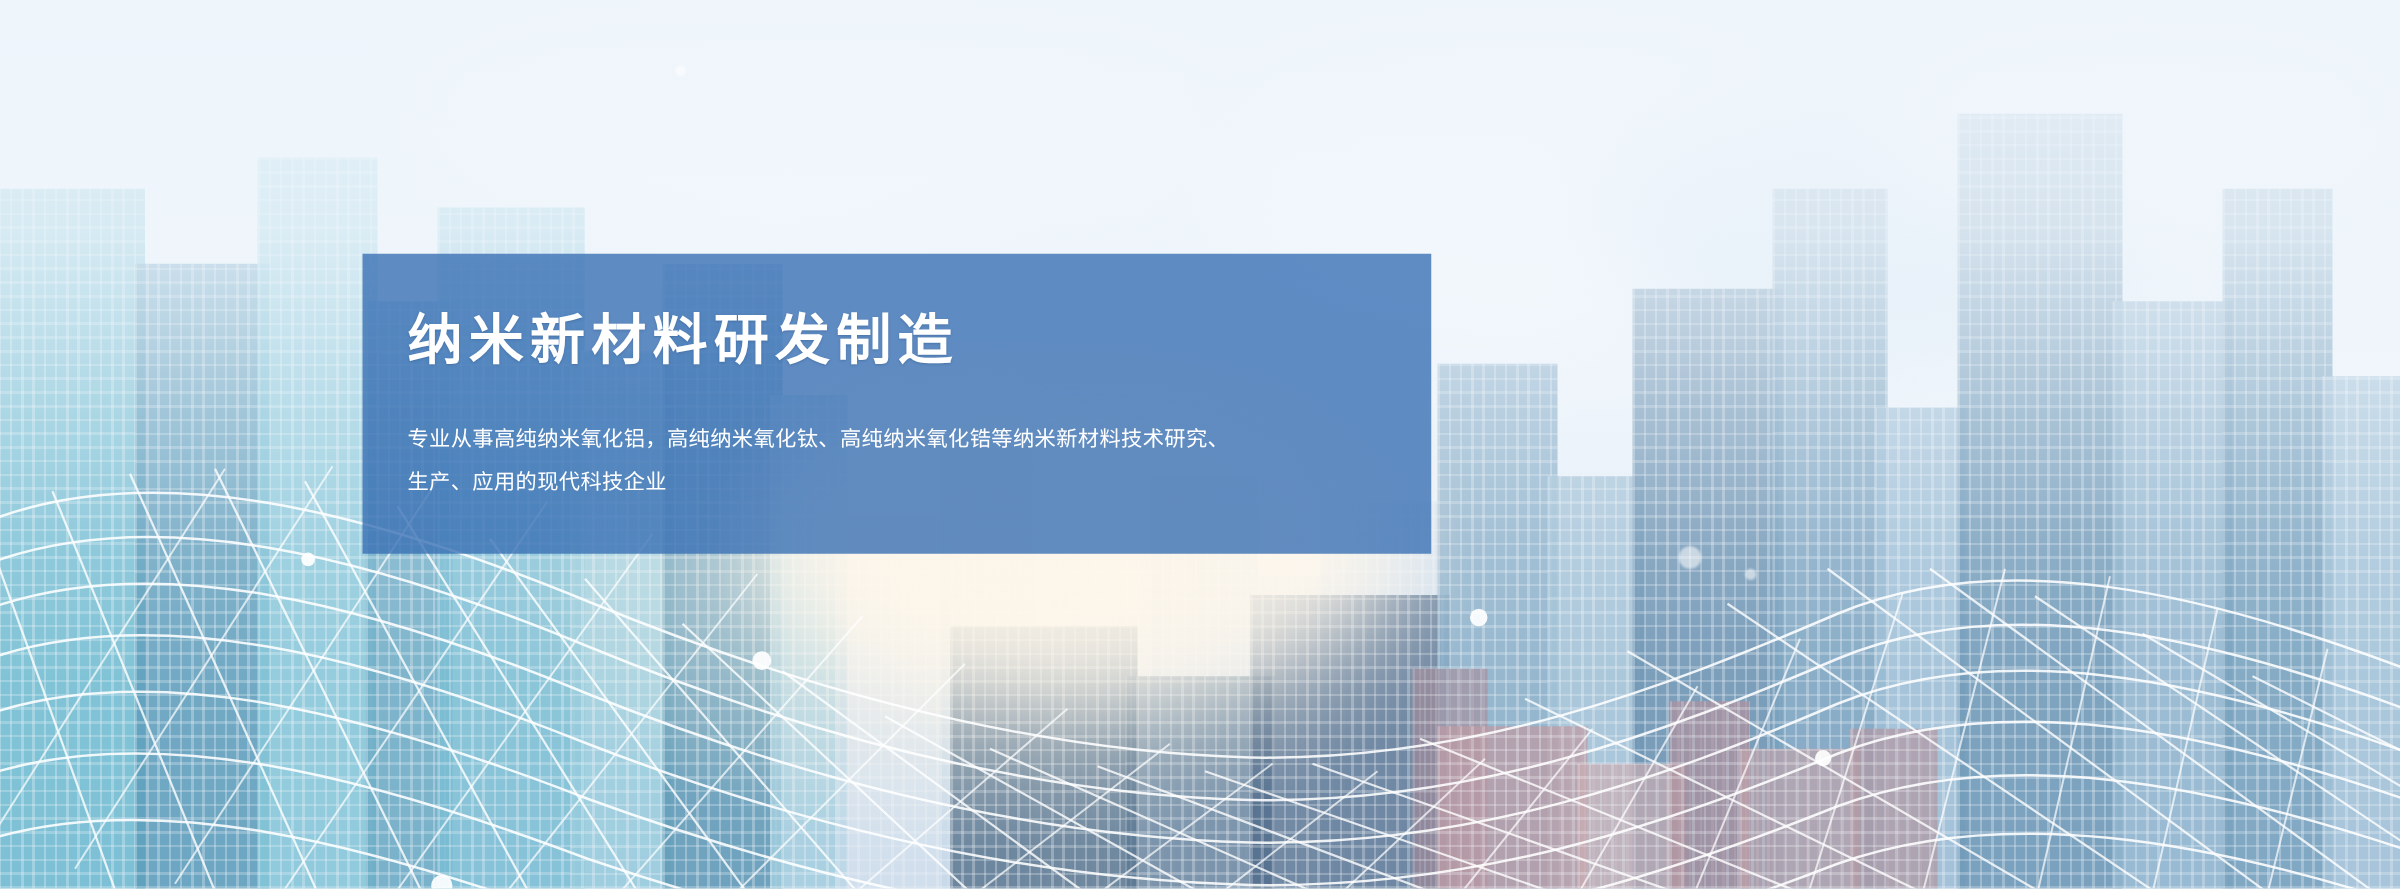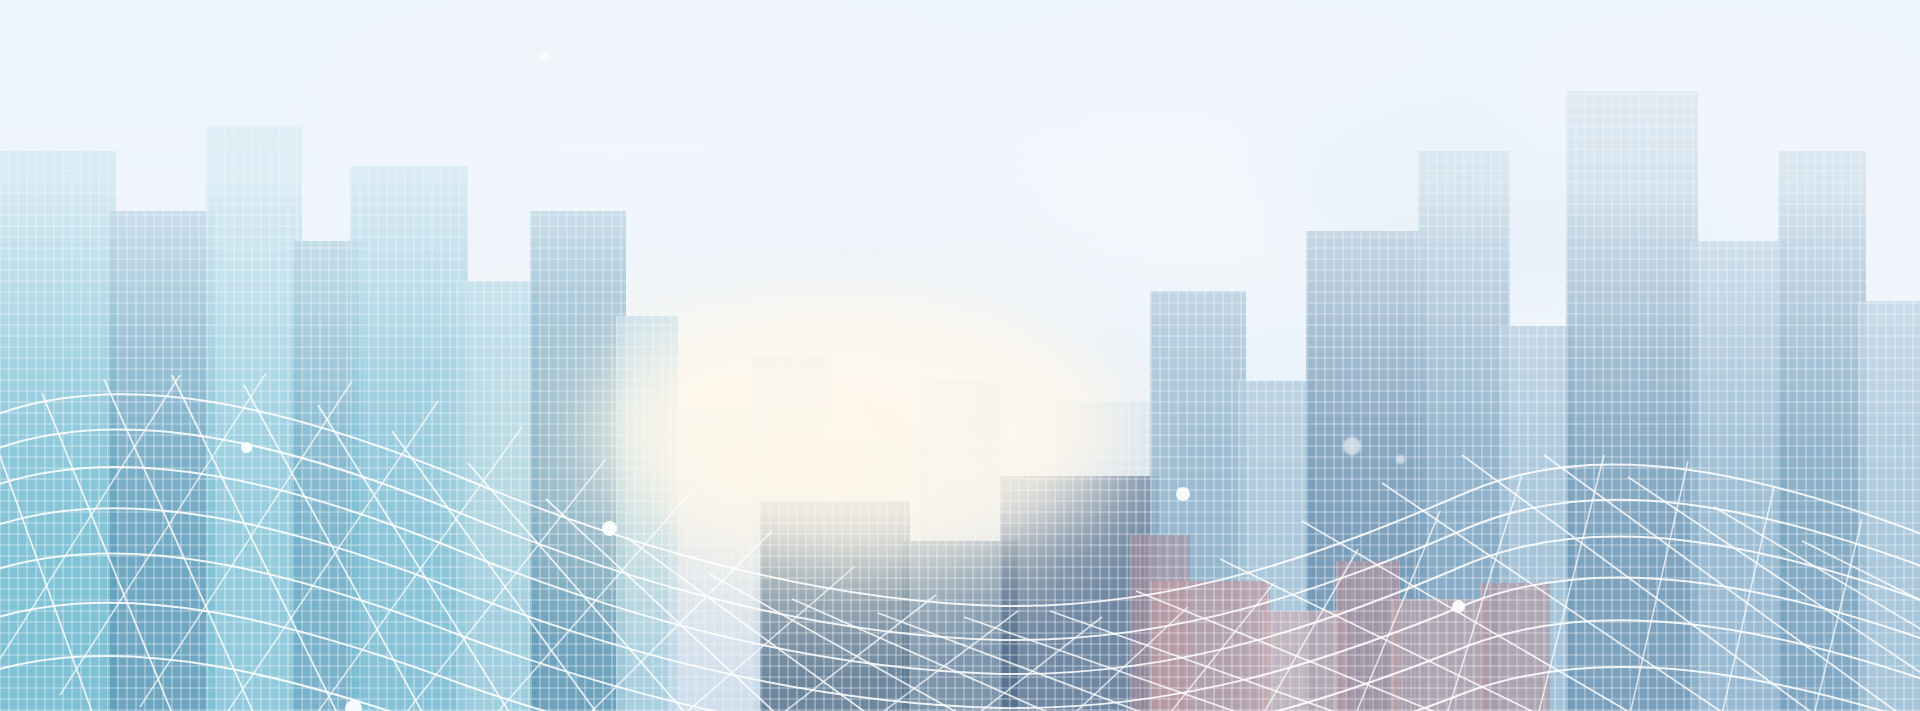--- a/index.html
+++ b/index.html
@@ -263,14 +263,21 @@
 
   <div class="dot" style="left:241px;top:442px;width:11px;height:11px;"></div>
   <div class="dot" style="left:602px;top:521px;width:15px;height:15px;"></div>
   <div class="dot" style="left:345px;top:700px;width:17px;height:17px;"></div>
   <div class="dot" style="left:1176px;top:487px;width:14px;height:14px;"></div>
   <div class="dot" style="left:1452px;top:600px;width:13px;height:13px;"></div>
   <div class="dot soft" style="left:1343px;top:437px;width:18px;height:18px;"></div>
   <div class="dot soft" style="left:1396px;top:455px;width:9px;height:9px;"></div>
   <div class="dot soft" style="left:540px;top:52px;width:9px;height:9px;"></div>
 
+  <div class="panel">
+    <h1 class="title">纳米新材料研发制造</h1>
+    <p class="subtitle">
+      <span>专业从事高纯纳米氧化铝，高纯纳米氧化钛、高纯纳米氧化锆等纳米新材料技术研究、</span>
+      <span>生产、应用的现代科技企业</span>
+    </p>
+  </div>
 
 </div>
 
 </body></html>

